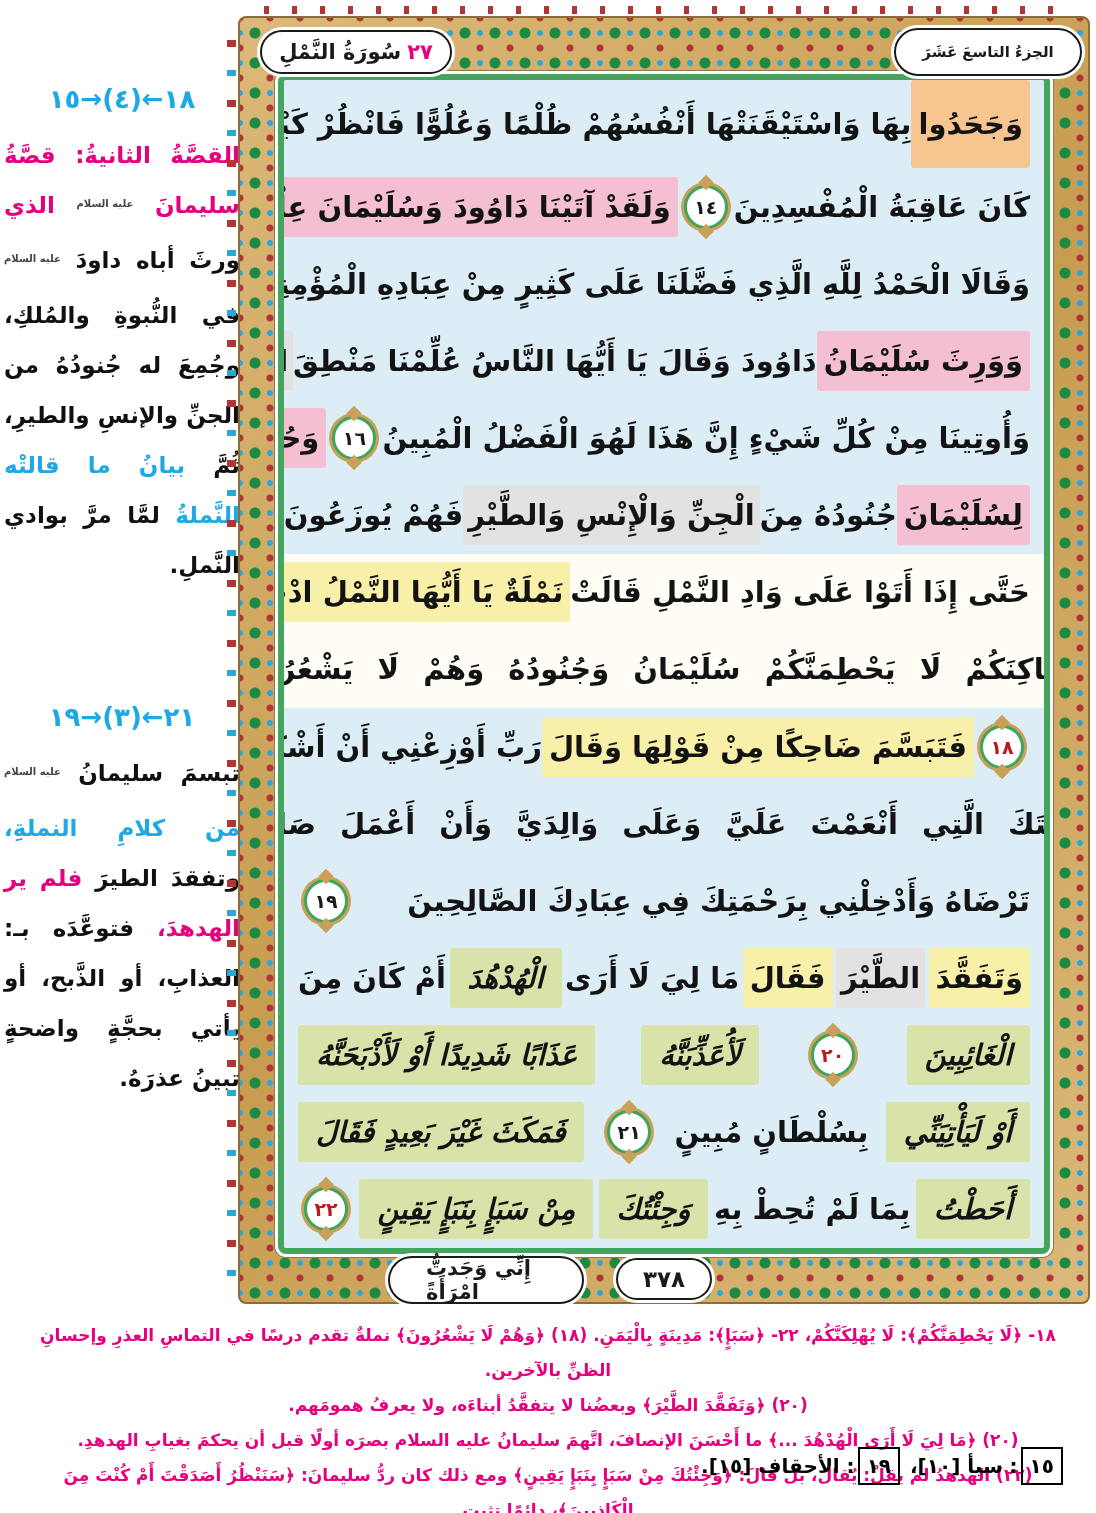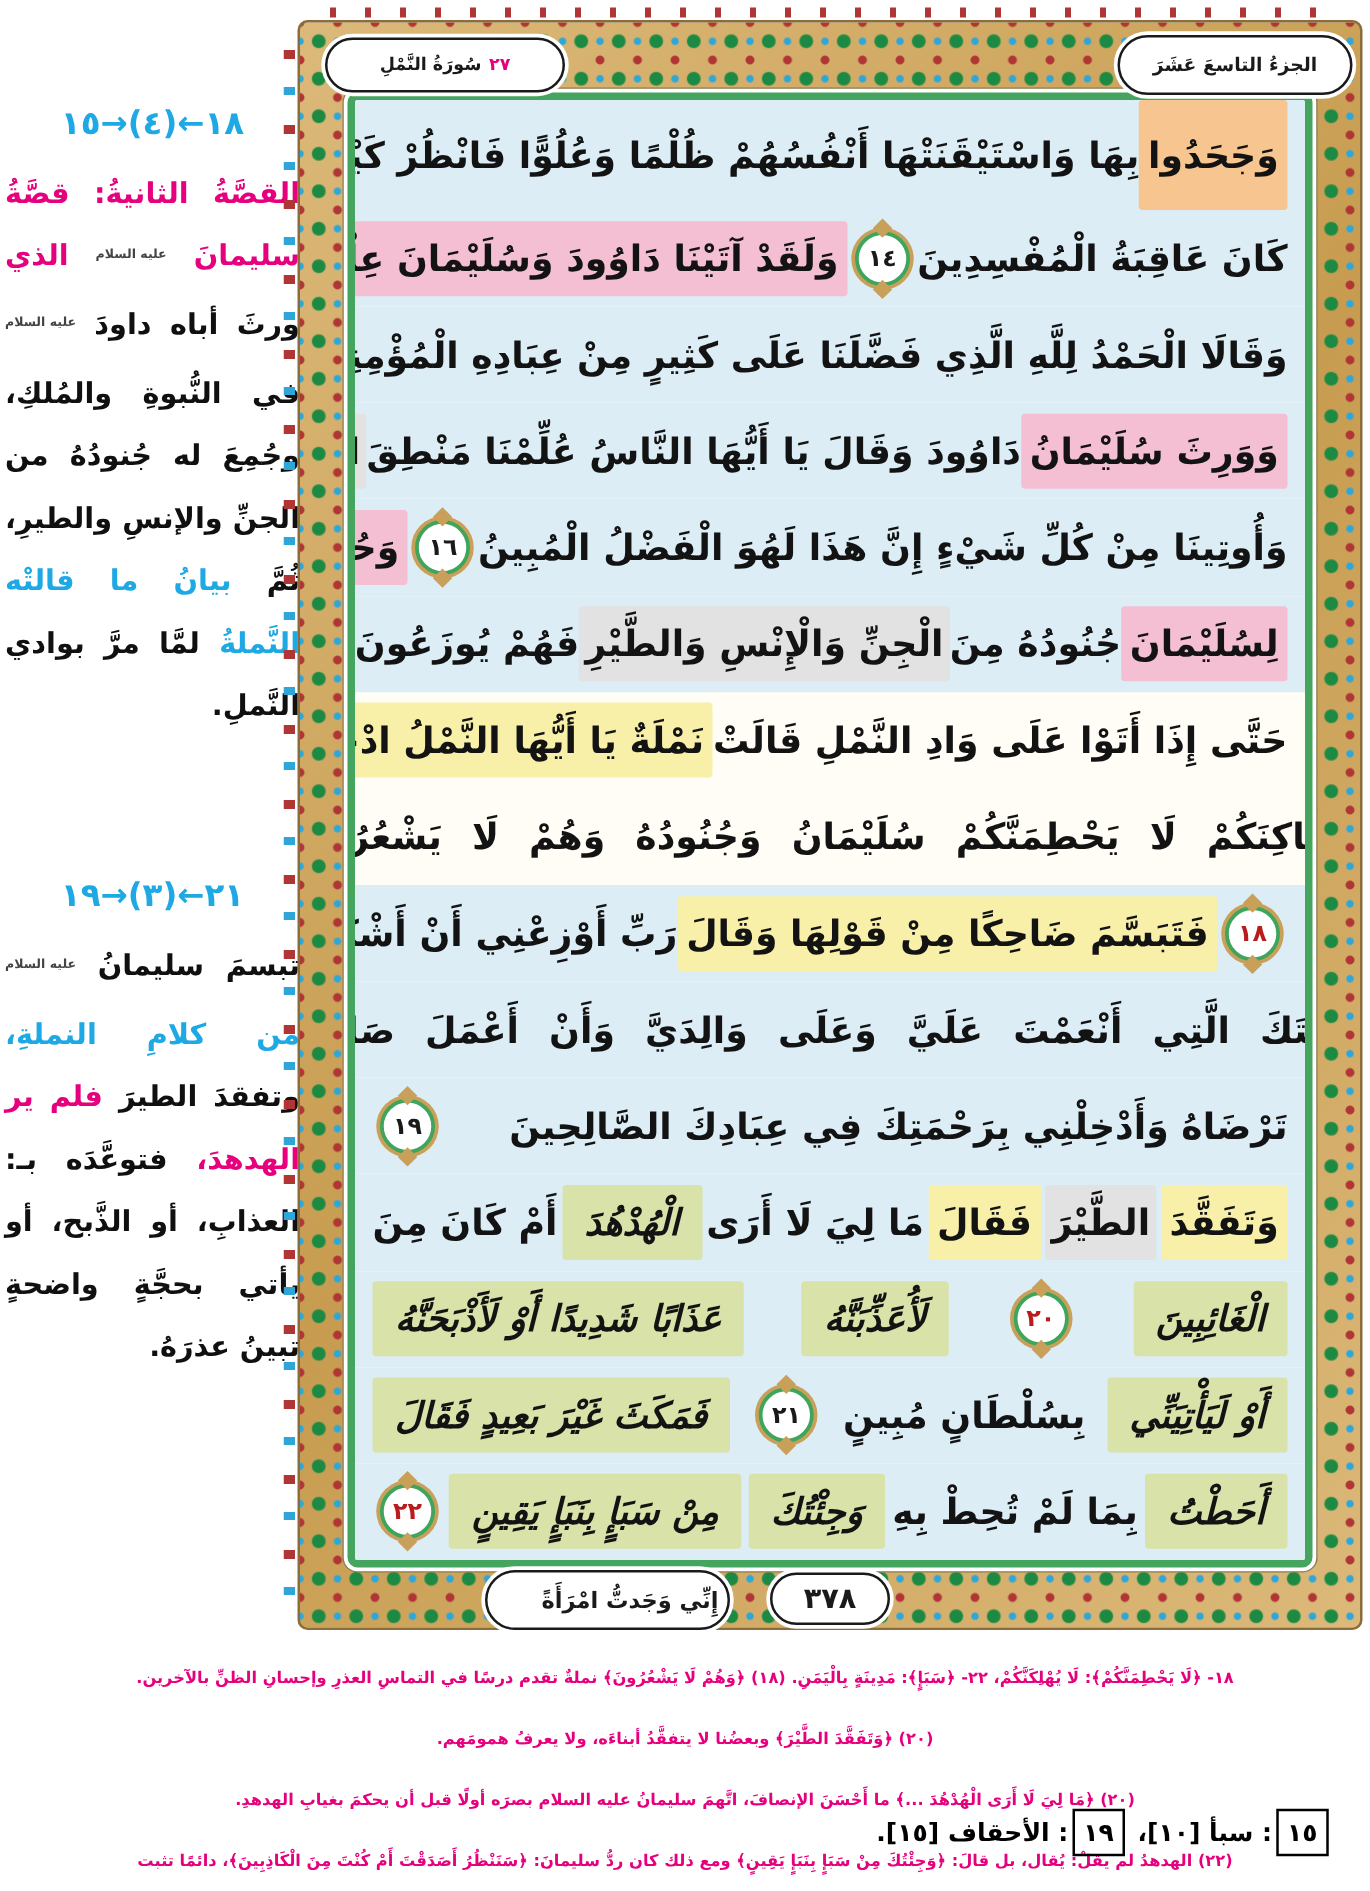--- a/index.html
+++ b/index.html
@@ -31,24 +31,24 @@
   .frame::after { content:""; position:absolute; top:-10px; left:26px; right:26px; height:8px;
     background:repeating-linear-gradient(90deg, #b03636 0 5px, rgba(0,0,0,0) 5px 28px); }
   .page-inner { position:absolute; left:40px; right:40px; top:58px; bottom:50px;
     border:6px solid #45a45e; border-radius:8px; background:#fff;
     box-shadow:0 0 0 3px #ffffff, 0 0 0 4px #8a7a4a; overflow:hidden; }
 
   
   .cartouche { position:absolute; z-index:5; background:#fff; border:2.5px solid #1a1a1a;
     display:flex; align-items:center; justify-content:center; gap:6px;
     box-shadow:0 0 0 3px #fff; font-weight:bold; color:#1a1a1a; }
-  .cart-surah { left:22px; top:14px; width:192px; height:44px; border-radius:22px; font-size:14px; }
+  .cart-surah { left:22px; top:14px; width:192px; height:44px; border-radius:22px; font-size:21px; }
   .cart-juz   { right:8px; top:12px; width:188px; height:48px; border-radius:24px; font-size:15px; text-align:center; line-height:20px; }
   .cart-page  { left:50%; transform:translateX(-50%); bottom:4px; width:96px; height:42px; border-radius:21px; font-size:23px; }
-  .cart-catch { left:150px; bottom:0; width:196px; height:48px; border-radius:24px; font-size:18px;padding-left:36px; }
+  .cart-catch { left:150px; bottom:0; width:196px; height:48px; border-radius:24px; font-size:21px;padding-left:36px; }
   .surah-num { color:#e6007e; }
 
   
   .qtext { position:absolute; inset:0; display:flex; flex-direction:column; direction:rtl; }
   .qline { flex:1; display:flex; align-items:center; justify-content:space-between; padding:0 14px; direction:rtl;
     font-size:29px; font-weight:bold; color:#131313; white-space:nowrap; }
   .qline.single { justify-content:center; word-spacing:14px; }
   .bg-blue { background:#dcedf6; }
   .bg-white { background:#fffdf6; }
   .qseg { display:inline-block; }
@@ -62,21 +62,21 @@
     background:#fff; border:3px solid #3fa45c; box-shadow:0 0 0 3px #c9a05a;
     display:flex; align-items:center; justify-content:center;
     font-size:19px; font-weight:bold; color:#1a1a1a; margin:0 6px; }
   .ayah::before,.ayah::after { content:""; position:absolute; left:50%; width:11px; height:11px;
     background:#c9a05a; transform:translateX(-50%) rotate(45deg); }
   .ayah::before { top:-11px; } .ayah::after { bottom:-11px; }
   .ayah-pink { color:#b91c1c; }
 
   
   .footnotes { position:absolute; left:30px; right:30px; top:1318px; direction:rtl; }
-  .fnote { color:#e6007e; font-weight:bold; font-size:13px; line-height:49px; text-align:center; }
+  .fnote { color:#e6007e; font-weight:bold; font-size:17px; line-height:35px; text-align:center; }
   .refs { margin-top:6px; color:#000; font-weight:bold; font-size:20px; text-align:right; line-height:34px; }
   .refs .boxed { display:inline-block; border:2px solid #000; padding:0 7px; margin:0 3px; }
 </style>
 </head>
 <body>
 
 <div class="page">
 
   <aside class="margin-col">
       <section class="mnote">

